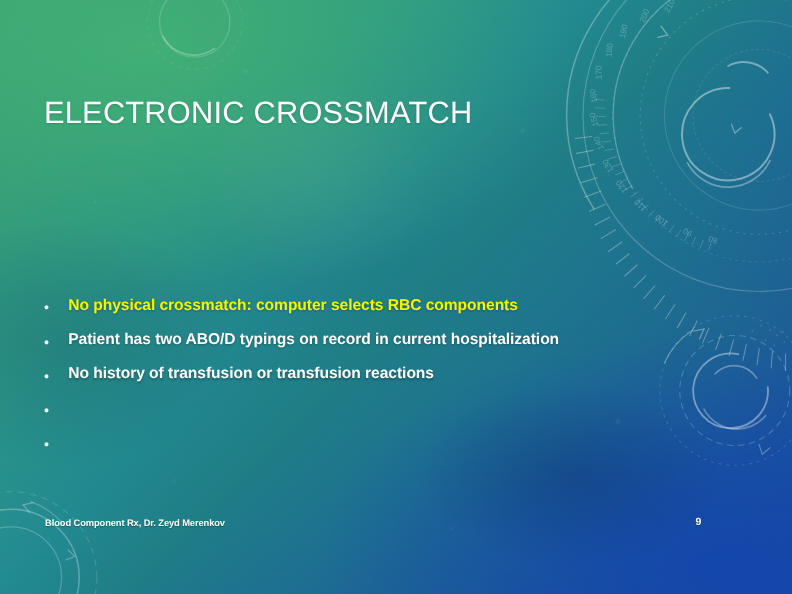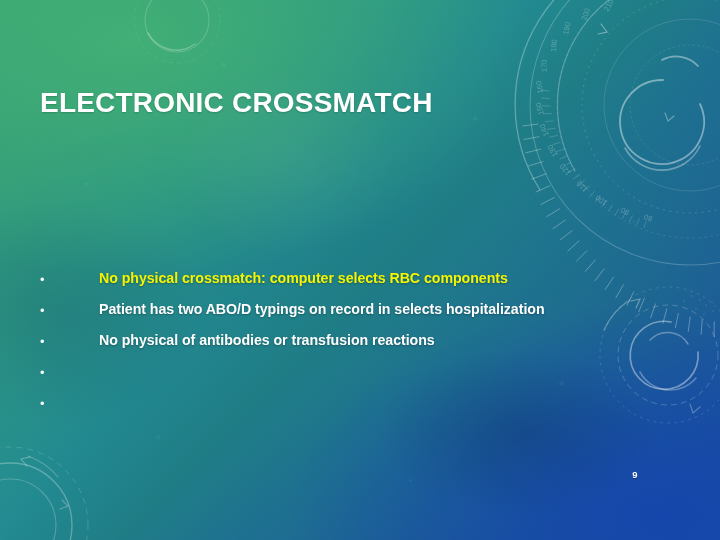--- a/index.html
+++ b/index.html
@@ -61,21 +61,21 @@
   .deco svg { display: block; }
 
   
   .title {
     position: absolute;
     left: 40px;
     top: 86px;
     width: 620px;
     font-size: 28px;
     line-height: 34px;
-    font-weight: 700;
+    font-weight: 400;
     letter-spacing: 0.2px;
     color: #ffffff;
     text-shadow: 0 1px 2px rgba(0,0,0,0.18);
   }
 
   
   .bullets {
     position: absolute;
     left: 40px;
     top: 268px;
@@ -98,21 +98,20 @@
     opacity: 0.95;
   }
   .bullet-text {
     flex: 1 1 auto;
     font-size: 14.2px;
     line-height: 21px;
     font-weight: bold;
     color: #ffffff;
     text-shadow: 0 1px 2px rgba(0,0,0,0.28);
     letter-spacing: -0.05px;
-    margin-left: 37px;
   }
   .bullet-text.highlight {
     color: #f5f500;
   }
 
   
   .footer-note {
     position: absolute;
     left: 41px;
     top: 470px;
@@ -285,34 +284,35 @@
 
   <div class="bullets">
 
     <div class="bullet-row">
       <span class="bullet-mark">•</span>
       <span class="bullet-text highlight">No physical crossmatch:   computer selects RBC components</span>
     </div>
 
     <div class="bullet-row">
       <span class="bullet-mark">•</span>
-      <span class="bullet-text">Patient has two ABO/D typings on record in selects hospitalization</span>
-    </div>
-
-    <div class="bullet-row">
-      <span class="bullet-mark">•</span>
-      <span class="bullet-text">No physical of antibodies or transfusion reactions</span>
+      <span class="bullet-text">Patient has two ABO/D typings on record in current hospitalization</span>
+    </div>
+
+    <div class="bullet-row">
+      <span class="bullet-mark">•</span>
+      <span class="bullet-text">No history of transfusion or transfusion reactions</span>
     </div>
 
     <div class="bullet-row">
       <span class="bullet-mark">•</span>
     </div>
 
     <div class="bullet-row">
       <span class="bullet-mark">•</span>
     </div>
 
   </div>
 
+  <div class="footer-note">Blood Component Rx, Dr. Zeyd Merenkov</div>
 
   <div class="page-number">9</div>
 
 </div>
 
 </body></html>

